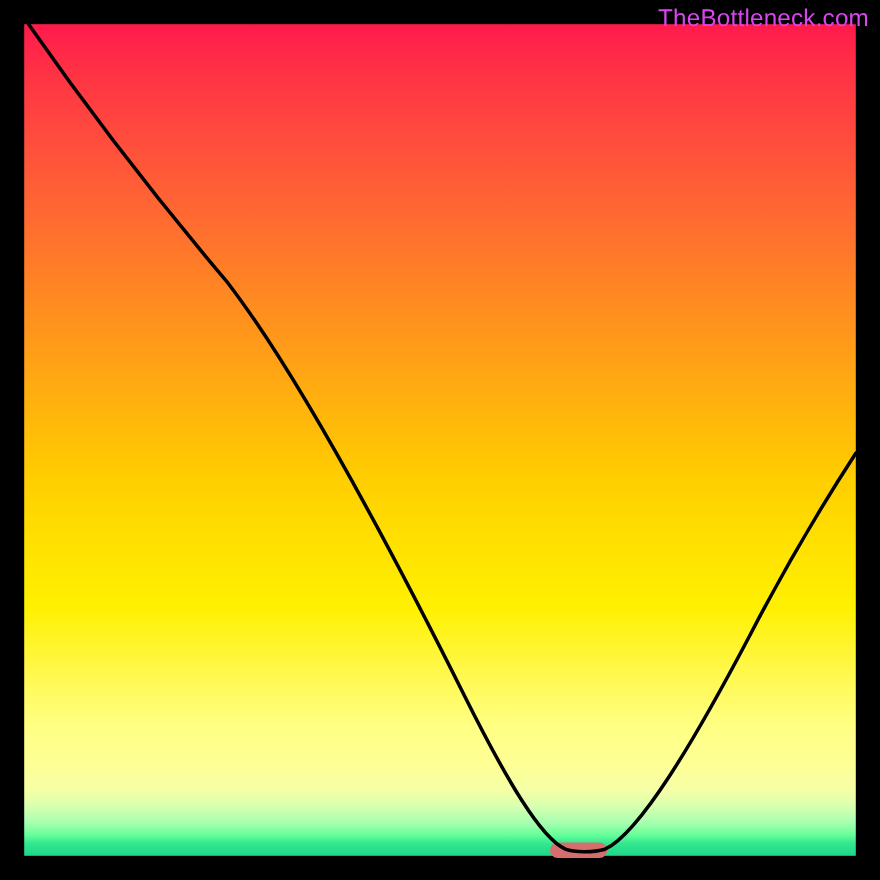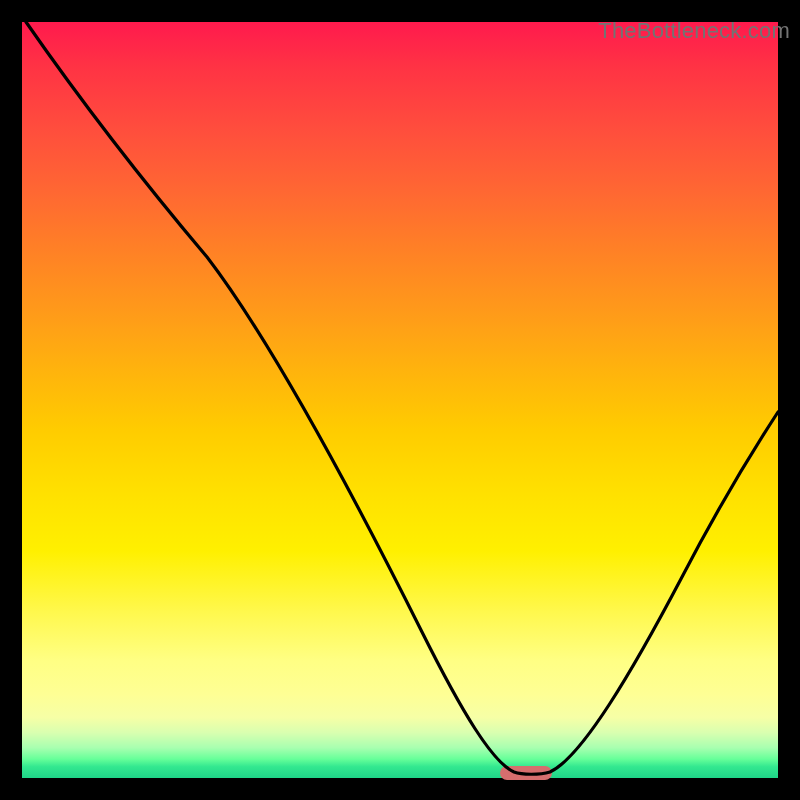--- a/index.html
+++ b/index.html
@@ -50,23 +50,23 @@
   svg.curve {
     position: absolute;
     left: 22px;
     top: 22px;
     width: 756px;
     height: 756px;
     overflow: visible;
   }
   .watermark {
     position: absolute;
-    top: 18px;
+    top: 4px;
     right: 10px;
-    color: #737373;
+    color: #d946ef;
     font-size: 22px;
     font-weight: 500;
     letter-spacing: 0.2px;
   }
 </style>
 </head>
 <body>
 
 <div class="frame">
   <div class="plot"></div>

